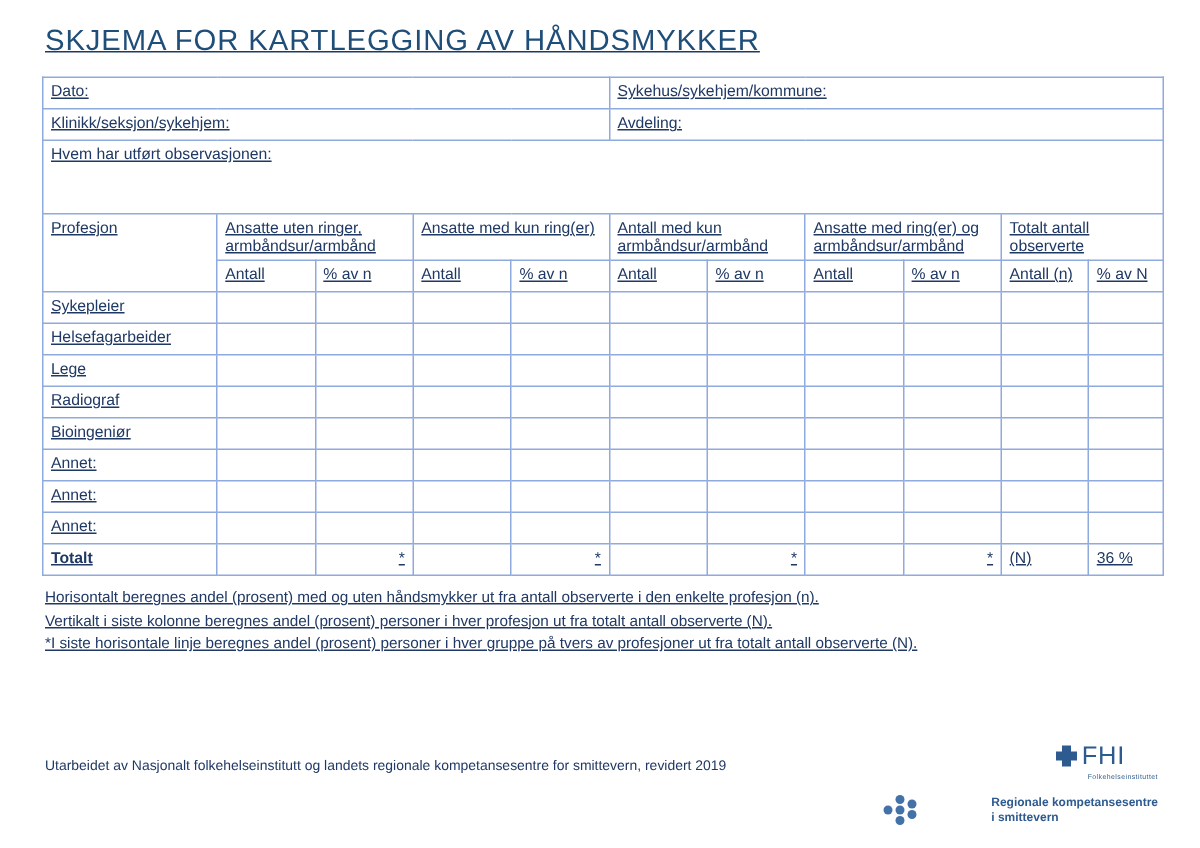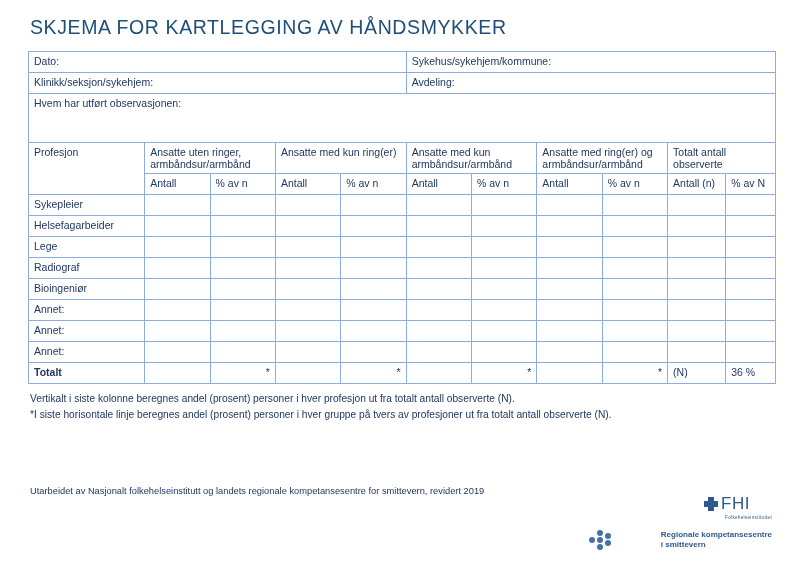--- a/index.html
+++ b/index.html
@@ -13,20 +13,21 @@
     font-family: "Liberation Sans", sans-serif;
     color: #1f3864;
     overflow: hidden;
   }
   .page {
     position: relative;
     width: 800px;
     height: 565px;
     box-sizing: border-box;
     padding: 14px 22px 0 28px;
+    text-decoration: underline;
   }
   .title {
     font-size: 19.5px;
     letter-spacing: 0.6px;
     color: #1f4e79;
     font-weight: normal;
     margin: 2px 0 12px 2px;
   }
   table.form {
     border-collapse: collapse;
@@ -76,21 +77,21 @@
   }
   .notes {
     margin: 7px 0 0 2px;
     font-size: 10.2px;
     line-height: 15.5px;
     color: #1f3864;
   }
   .footer-note {
     position: absolute;
     left: 30px;
-    top: 486px;
+    top: 505px;
     font-size: 9.3px;
     color: #1f3864;
   }
   .fhi {
     position: absolute;
     right: 28px;
     top: 494px;
     text-align: left;
   }
   .fhi-row {
@@ -172,21 +173,21 @@
         <td class="label" colspan="6">Avdeling:</td>
       </tr>
       <tr>
         <td class="label" colspan="11" style="height:42px;">Hvem har utført observasjonen:</td>
       </tr>
 
       <tr>
         <td class="hdr" rowspan="2" style="height:36px;margin-top:13px;">Profesjon</td>
         <td class="hdr" colspan="2">Ansatte uten ringer, armbåndsur/armbånd</td>
         <td class="hdr" colspan="2">Ansatte med kun ring(er)</td>
-        <td class="hdr" colspan="2">Ansatte med kun armbåndsur/armbånd</td>
+        <td class="hdr" colspan="2">Antall med kun armbåndsur/armbånd</td>
         <td class="hdr" colspan="2">Ansatte med ring(er) og armbåndsur/armbånd</td>
         <td class="hdr" colspan="2">Totalt antall observerte</td>
       </tr>
       <tr>
         <td class="sub">Antall</td>
         <td class="sub">% av n</td>
         <td class="sub">Antall</td>
         <td class="sub">% av n</td>
         <td class="sub">Antall</td>
         <td class="sub">% av n</td>
@@ -311,20 +312,21 @@
         <td class="total-cell">*</td>
         <td class="total-cell"></td>
         <td class="total-cell">*</td>
         <td class="total-val">(N)</td>
         <td class="total-val">36 %</td>
       </tr>
     </tbody>
   </table>
 
   <div class="notes">
+    <div>Horisontalt beregnes andel (prosent) med og uten håndsmykker ut fra antall observerte i den enkelte profesjon (n).</div>
     <div>Vertikalt i siste kolonne beregnes andel (prosent) personer i hver profesjon ut fra totalt antall observerte (N).</div>
     <div>*I siste horisontale linje beregnes andel (prosent) personer i hver gruppe på tvers av profesjoner ut fra totalt antall observerte (N).</div>
   </div>
 
   <div class="footer-note">Utarbeidet av Nasjonalt folkehelseinstitutt og landets regionale kompetansesentre for smittevern, revidert 2019</div>
 
   <div class="fhi">
     <div class="fhi-row">
       <svg width="20" height="20" viewBox="0 0 20 20">
         <path d="M3 7 h4 v-4 h6 v4 h4 v6 h-4 v4 h-6 v-4 h-4 z" fill="#2e5b8f"></path>

